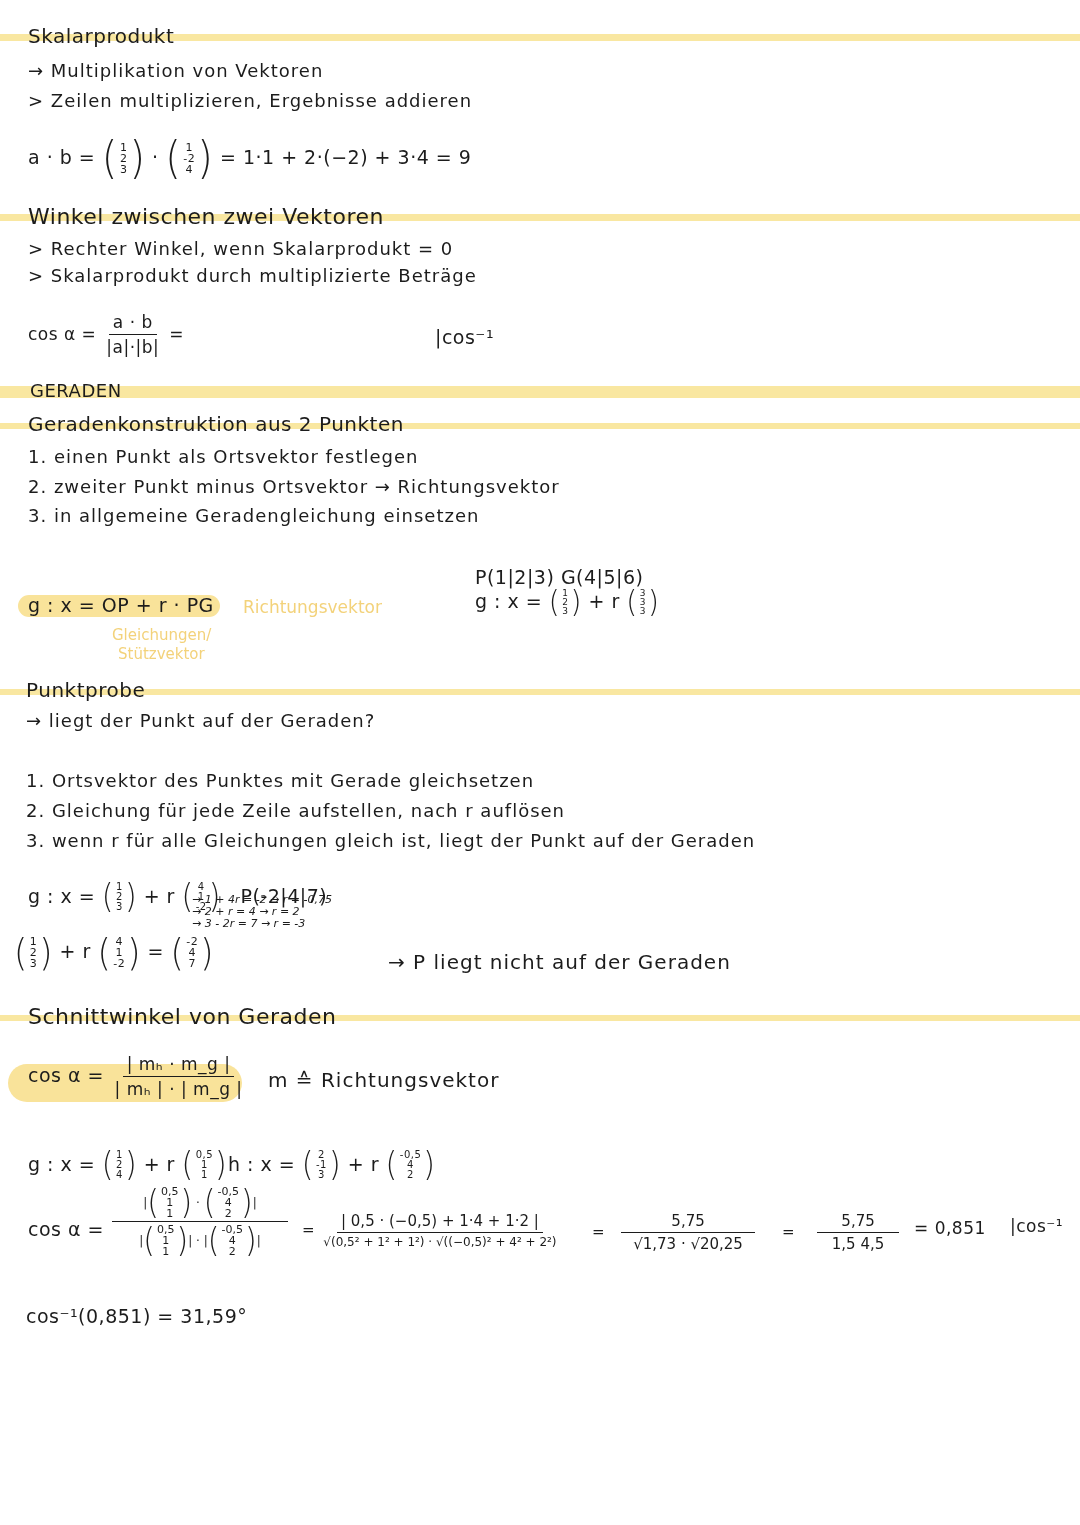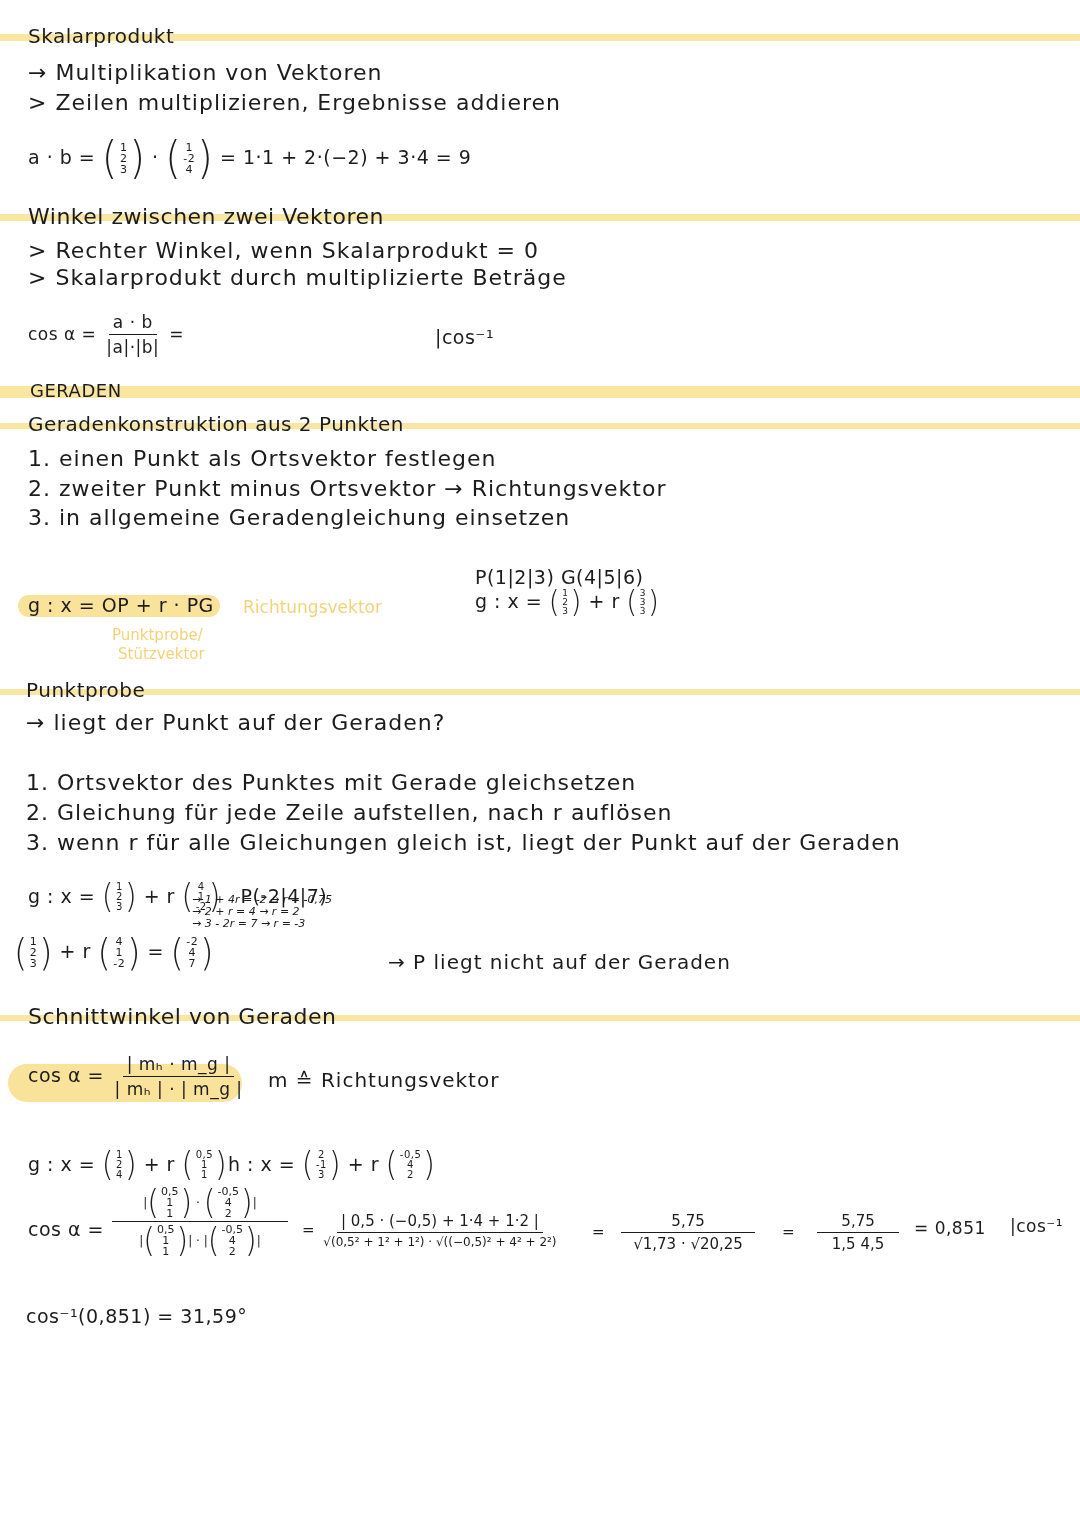--- a/index.html
+++ b/index.html
@@ -1,21 +1,21 @@
 <!DOCTYPE html>
 <html><head>
 <meta charset="utf-8">
 <style>
   html, body { margin:0; padding:0; background:#ffffff; }
   body { width:1080px; height:1525px; position:relative; overflow:hidden;
          font-family:"DejaVu Sans", sans-serif; color:#1c1c1c; }
   .abs { position:absolute; white-space:nowrap; }
   .hl-line { position:absolute; left:0; width:1080px; background:#f9e7a1; }
   .h { font-size:20px; letter-spacing:0.5px; }
-  .t { font-size:22px; letter-spacing:1px; }
+  .t { font-size:18px; letter-spacing:1px; }
   .f { font-size:19px; letter-spacing:0.5px; }
   .small { font-size:15px; }
   .gold { color:#f3d27a; }
   .pill { position:absolute; background:#f9e39a; border-radius:20px; }
   .frac { display:inline-flex; flex-direction:column; align-items:center; vertical-align:middle; }
   .frac .num { padding:0 4px 2px; border-bottom:1.5px solid #1c1c1c; }
   .frac .den { padding:2px 4px 0; }
   .vec { display:inline-flex; align-items:center; vertical-align:middle; }
   .vec .paren { font-size:40px; font-weight:200; line-height:1; transform:scaleY(1.1); }
   .vec .col { display:inline-flex; flex-direction:column; align-items:center; font-size:11px; line-height:11px; margin:0 2px; }
@@ -73,21 +73,21 @@
 <div class="abs h" style="left:30px;top:380px;font-size:18px;">GERADEN</div>
 <div class="abs h" style="left:28px;top:412px;">Geradenkonstruktion aus 2 Punkten</div>
 <div class="abs t" style="left:28px;top:446px;">1. einen Punkt als Ortsvektor festlegen</div>
 <div class="abs t" style="left:28px;top:476px;">2. zweiter Punkt minus Ortsvektor → Richtungsvektor</div>
 <div class="abs t" style="left:28px;top:505px;">3. in allgemeine Geradengleichung einsetzen</div>
 
 <div class="abs f" style="left:24px;top:592px;">P(x|y|z)  G(x|y|z)</div>
 <div class="pill" style="left:18px;top:595px;width:202px;height:22px;"></div>
 <div class="abs f" style="left:28px;top:594px;">g : x = OP + r · PG</div>
 <div class="abs small gold" style="left:243px;top:597px;font-size:17px;">Richtungsvektor</div>
-<div class="abs small gold" style="left:112px;top:626px;">Punktprobe/</div>
+<div class="abs small gold" style="left:112px;top:626px;">Gleichungen/</div>
 <div class="abs small gold" style="left:118px;top:645px;">Stützvektor</div>
 
 <div class="abs f" style="left:475px;top:566px;">P(1|2|3)   G(4|5|6)</div>
 <div class="abs f" style="left:475px;top:588px;">
   <span>g : x =</span>
   <span class="vec">
       <span class="paren" style="font-size:28px;">(</span>
       <span class="col" style="font-size:9px;line-height:9px;">
         <span>1</span>
         <span>2</span>

